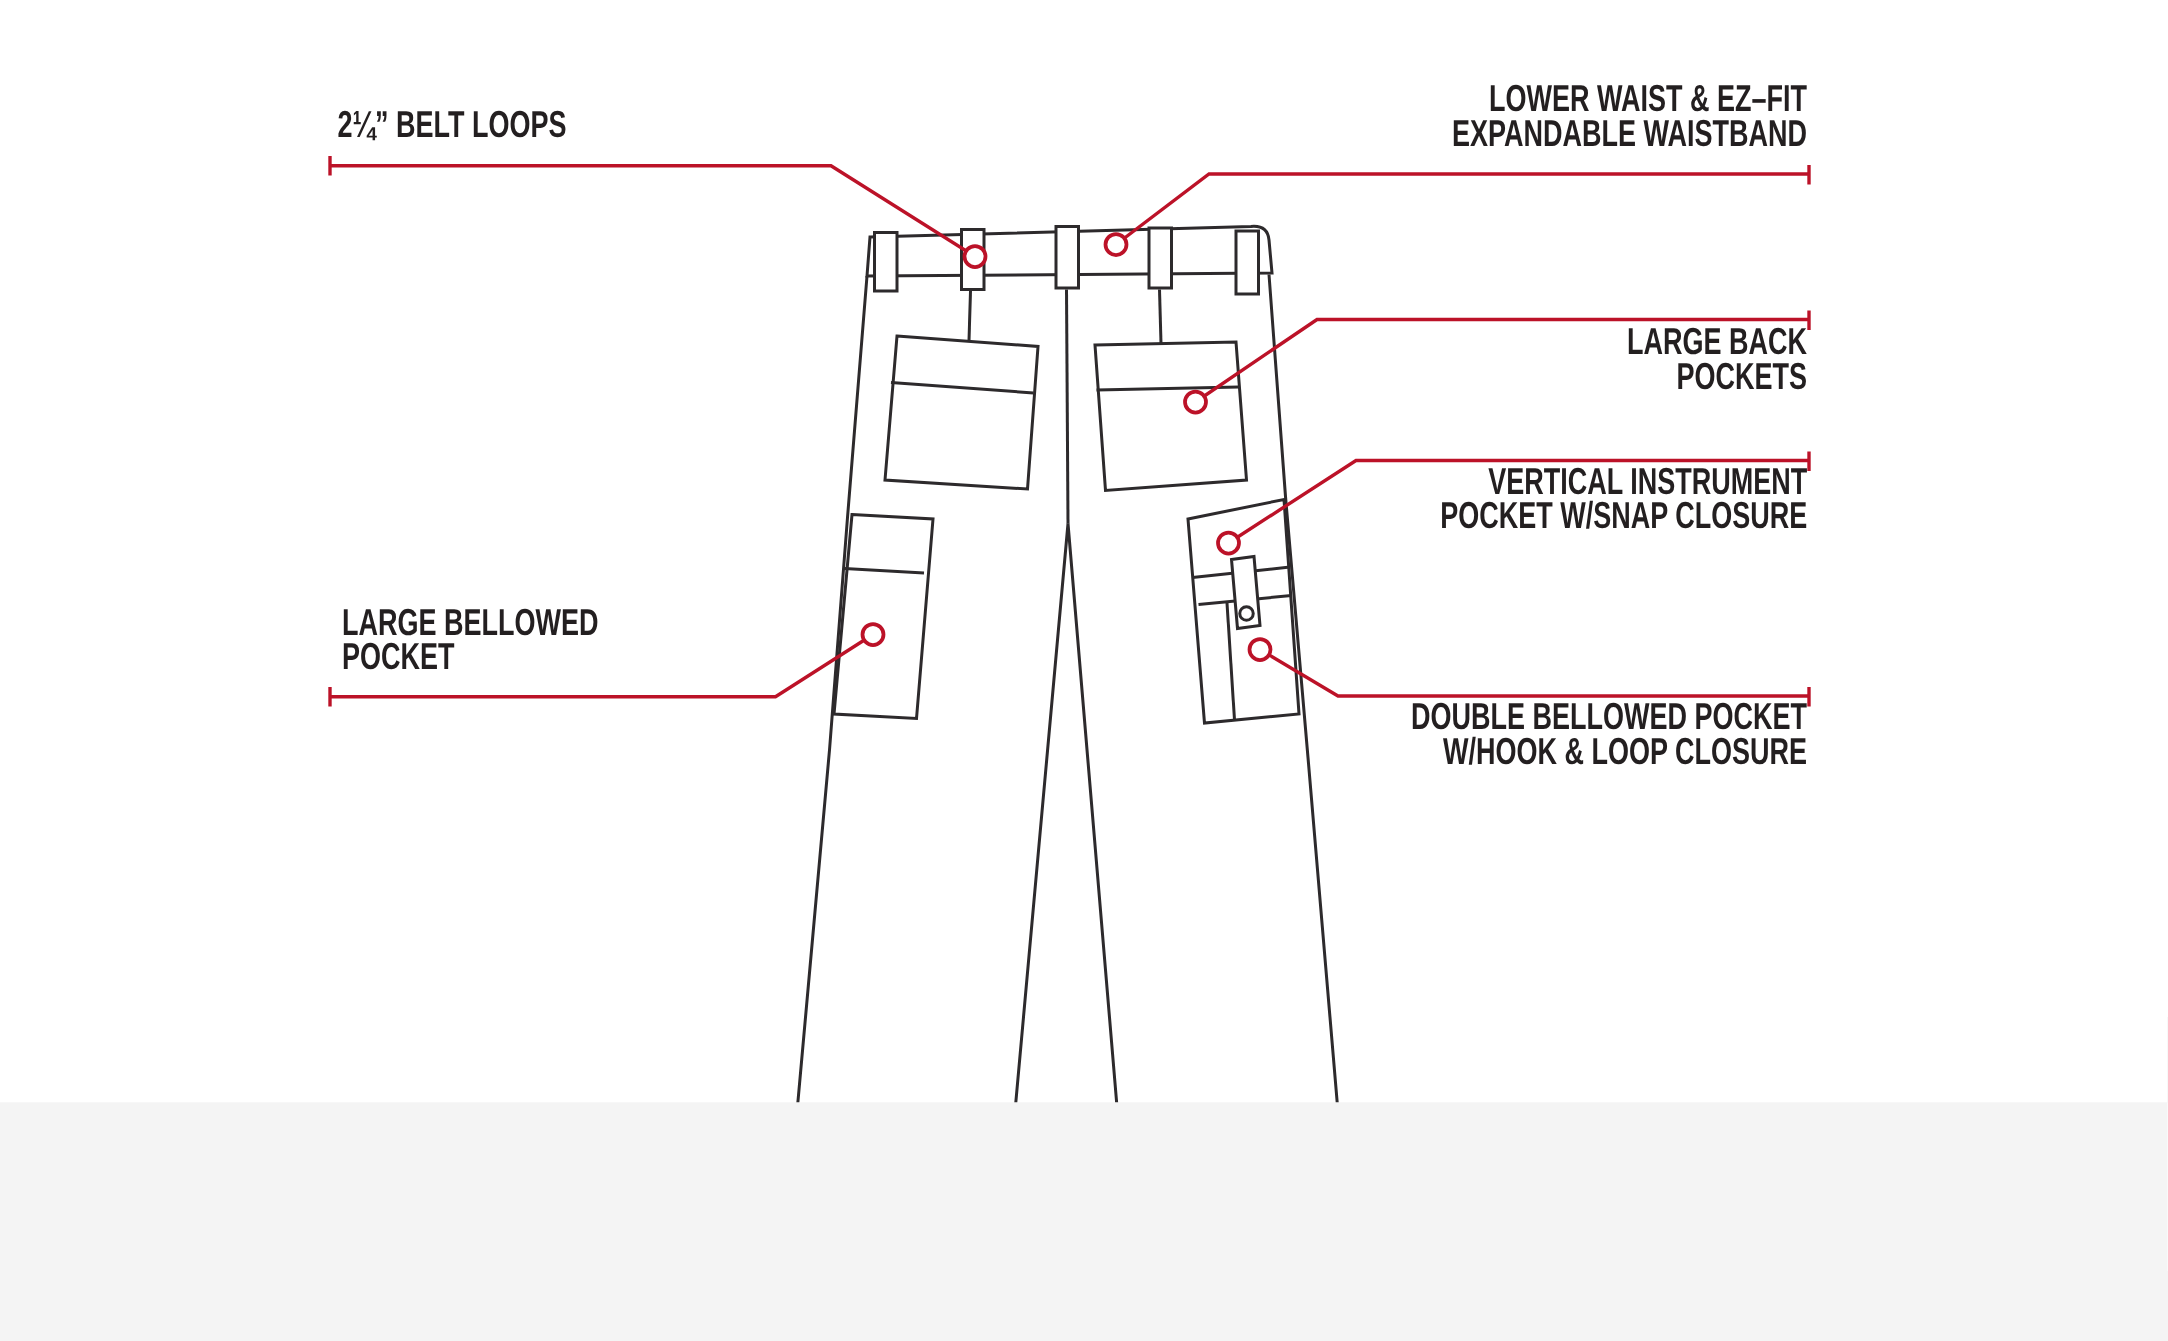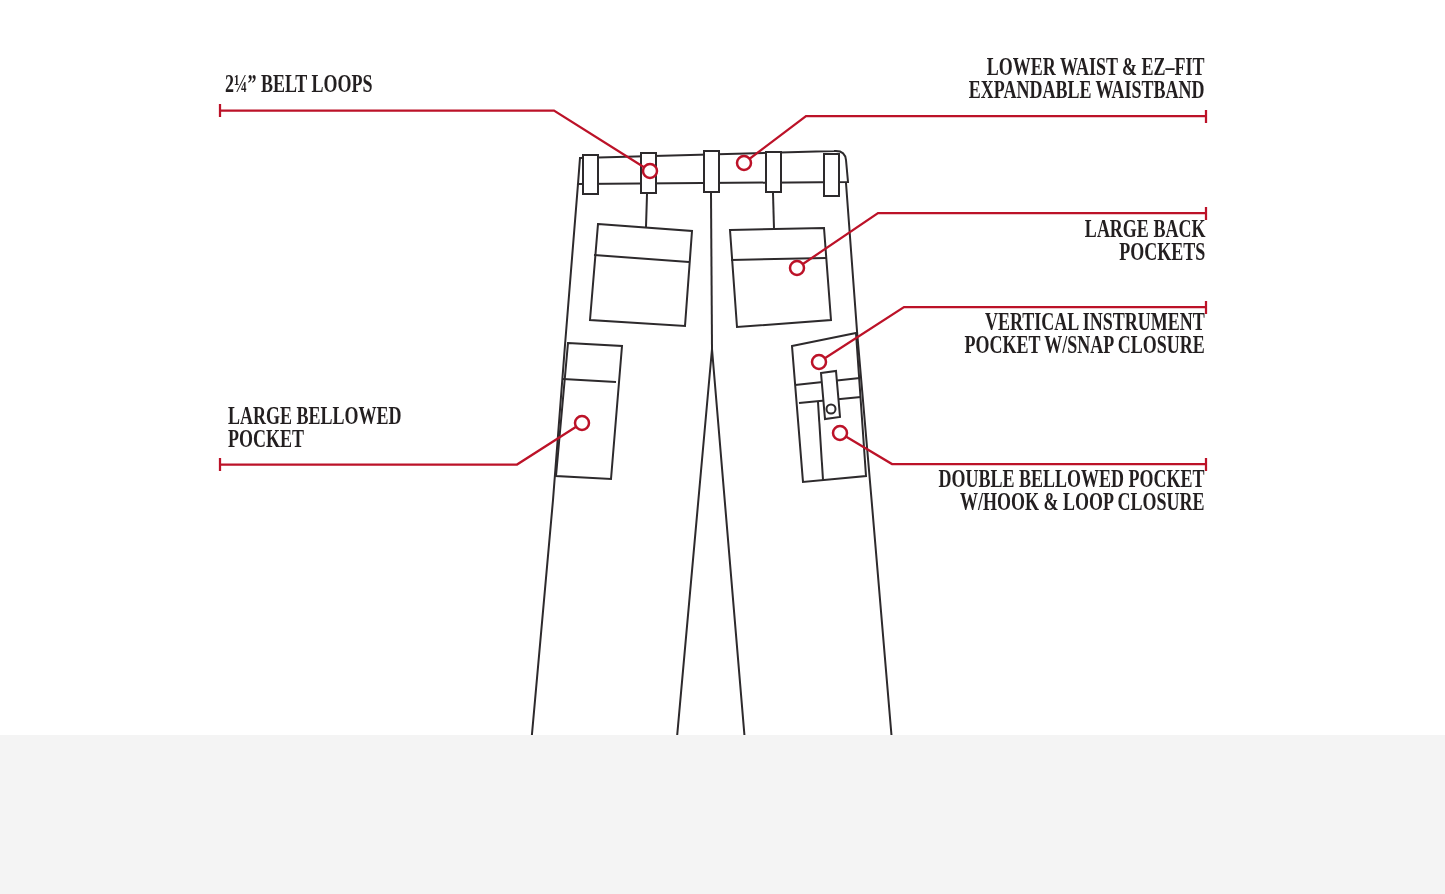--- a/index.html
+++ b/index.html
@@ -7,21 +7,21 @@
     --outline:#2d2a2c;
     --text:#231f20;
     --bg:#ffffff;
   }
   html,body{margin:0;padding:0;background:#f4f4f4;}
   #stage{
     position:relative;
     width:1445px;height:735px;
     background:var(--bg);
     overflow:hidden;
-    font-family:Liberation Serif, serif;
+    font-family:Liberation Sans, sans-serif;
   }
   #art{position:absolute;left:0;top:0;}
   .label{
     position:absolute;
     font-weight:bold;
     font-size:25px;
     line-height:23px;
     color:var(--text);
     white-space:nowrap;
     letter-spacing:0px;

